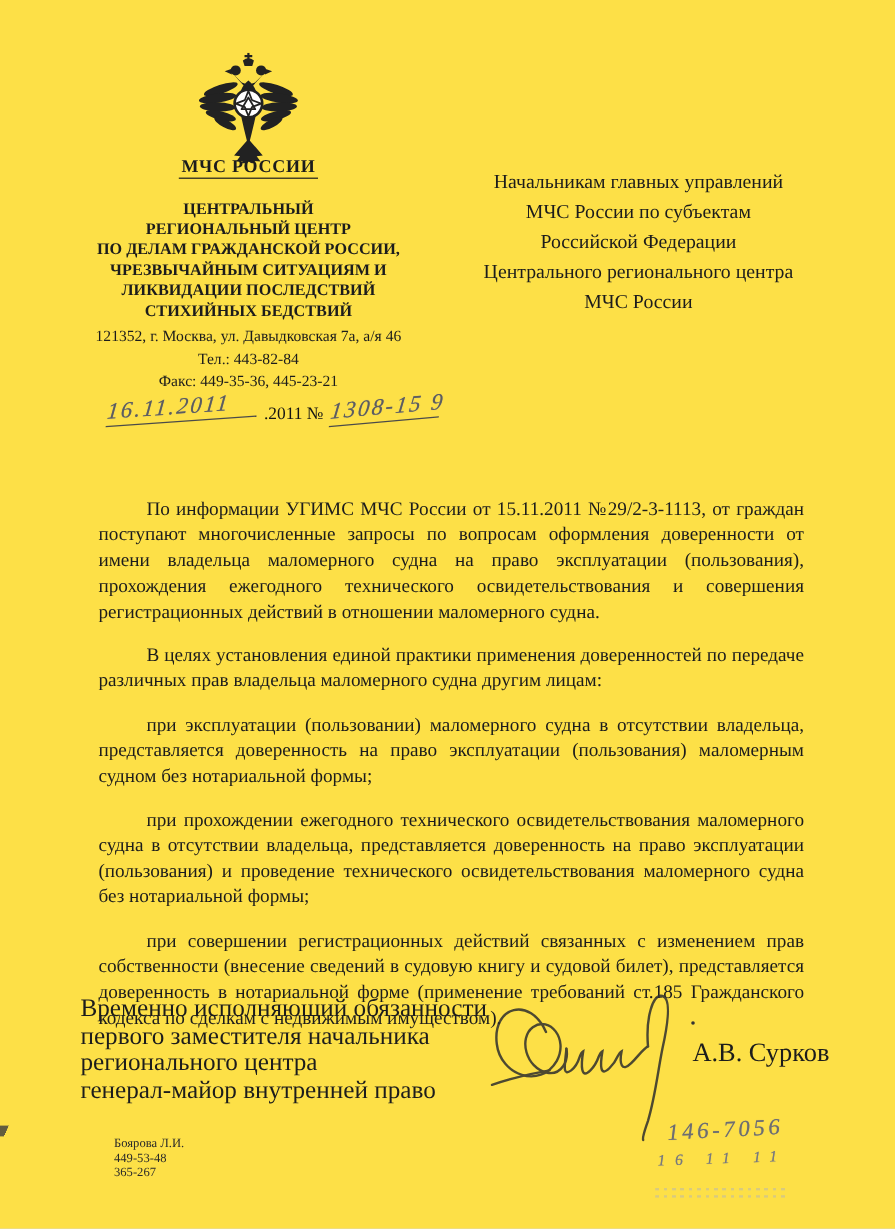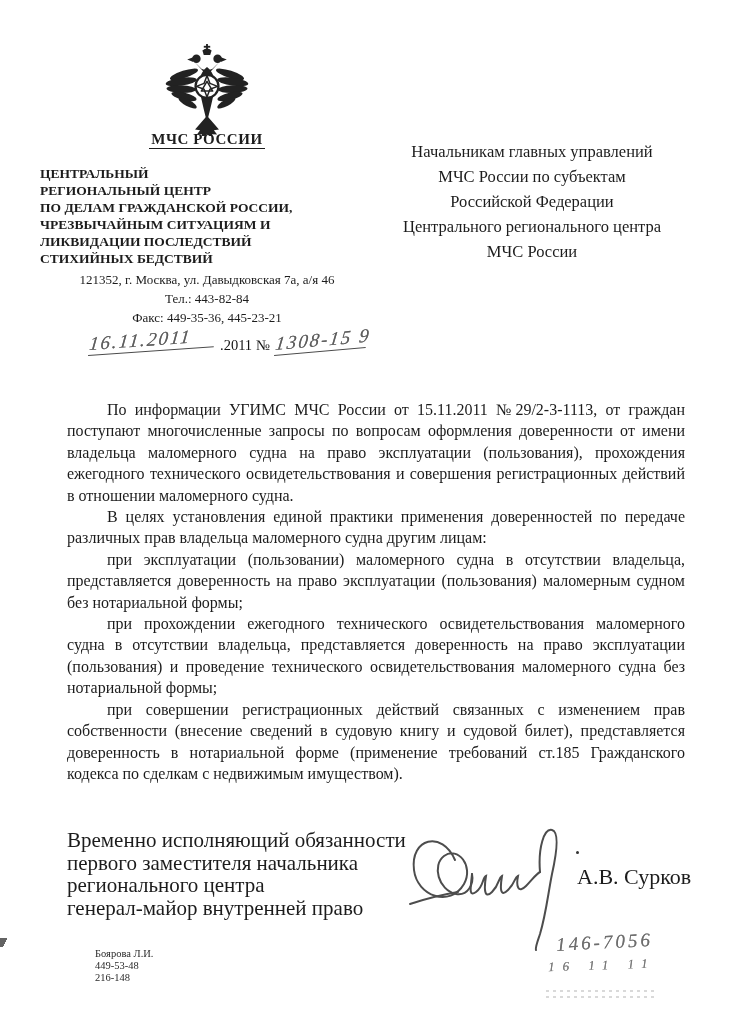--- a/index.html
+++ b/index.html
@@ -1,35 +1,35 @@
 <!DOCTYPE html>
 <html lang="ru"><head>
 <meta charset="utf-8">
 <style>
   html,body{margin:0;padding:0;background:#d8d8d8;}
   .page{
     position:relative;
     width:746px;height:1024px;
     margin:0 auto;
-    background:#ffffff;
+    background:#fde047;
     font-family:"Liberation Serif","DejaVu Serif",serif;
     color:#1c1c1c;
     overflow:hidden;
   }
   .abs{position:absolute;}
   
   .emblem{left:163px;top:44px;width:88px;height:92px;}
   .ministry{
     left:40px;top:131px;width:334px;
     text-align:center;font-size:15px;font-weight:bold;letter-spacing:.6px;
   }
   .ministry span{border-bottom:1.5px solid #1c1c1c;padding:0 2px 1px;}
   .org-block{
     left:40px;top:165px;width:334px;
-    text-align:left;font-weight:bold;font-size:13.5px;line-height:17px;
+    text-align:center;font-weight:bold;font-size:13.5px;line-height:17px;
   }
   .addr-block{
     left:40px;top:270px;width:334px;
     text-align:center;font-size:13px;line-height:19px;
   }
   
   .ref-line{
     left:88px;top:322px;width:300px;height:34px;
     display:flex;align-items:flex-end;font-size:14.5px;
   }
@@ -55,21 +55,21 @@
   
   .addressee{
     left:378px;top:139px;width:308px;
     text-align:center;font-size:16.5px;line-height:25px;
   }
   
   .body-text{
     left:67px;top:399px;width:618px;
     font-size:16px;line-height:21.4px;text-align:justify;
   }
-  .body-text p{margin:0;text-indent:40px;}
+  .body-text p{margin:15px;text-indent:40px;}
   
   .sig-lines{left:67px;top:829px;width:420px;font-size:21px;line-height:22.5px;}
   .sig-name{left:577px;top:864px;font-size:22px;}
   .sig-dot{left:576px;top:851px;width:3px;height:3px;background:#333;border-radius:50%;}
   .sig-svg{left:398px;top:812px;width:180px;height:140px;}
   
   .footer{left:95px;top:948px;font-size:10.5px;line-height:12px;color:#2a2a2a;}
   
   .note1{
     left:556px;top:930px;width:150px;
@@ -190,21 +190,21 @@
     </g>
   </svg>
 
   <div class="abs sig-dot"></div>
 
   <div class="abs sig-name">А.В. Сурков</div>
 
   <div class="abs footer">
     <div>Боярова Л.И.</div>
     <div>449-53-48</div>
-    <div>216-148</div>
+    <div>365-267</div>
   </div>
 
   <div class="abs hand note1">146-7056</div>
   <div class="abs hand note2">16  11  11</div>
   <div class="abs faint-stamp">
       <div></div>
       <div></div>
     </div>
 
   <div class="abs scan-mark"></div>

